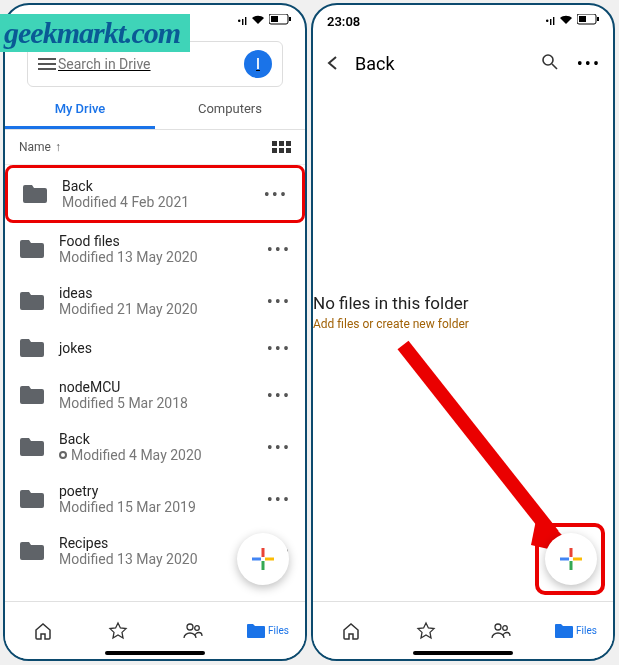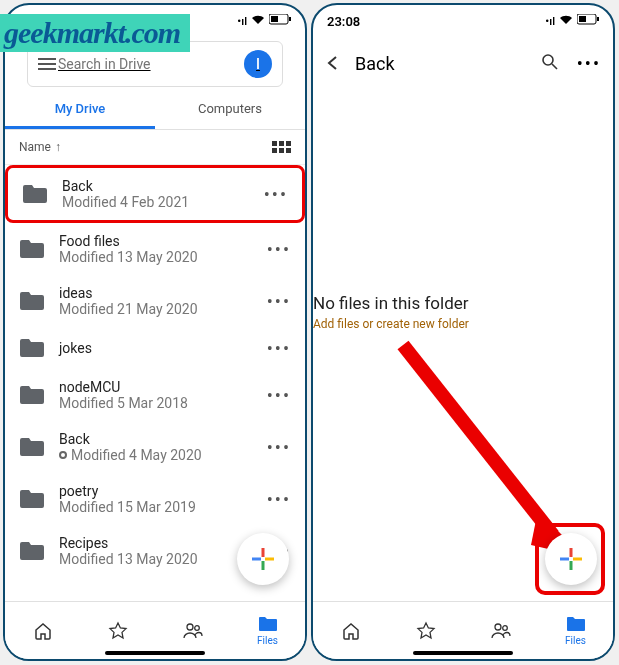--- a/index.html
+++ b/index.html
@@ -24,21 +24,21 @@
   .files { overflow-y:hidden; }
   .file { display:flex; align-items:center; padding:10px 14px; gap:14px; position:relative;}
   .folder-icon { width:26px; height:22px;}
   .folder-icon svg{display:block;}
   .file-info { flex:1; }
   .file-name { font-size:14px; color:#222;}
   .file-meta { font-size:14px; color:#777; display:flex; align-items:center; gap:4px;}
   .file-more { font-size:18px; color:#555; letter-spacing:2px;}
   .highlight-red { border:3px solid #ea0000; border-radius:8px;}
   .navbar { position:absolute; bottom:0; left:0; right:0; height:58px; border-top:1px solid #e0e0e0; background:#fff; display:flex; }
-  .nav-item { flex:1; display:flex; flex-direction:column; align-items:center; justify-content:center; font-size:10px; gap:2px; color:#555; cursor:pointer;}
+  .nav-item { flex:1; display:flex; flex-direction:row; align-items:center; justify-content:center; font-size:10px; gap:2px; color:#555; cursor:pointer;}
   .nav-item.active { color:#1a73e8; }
   .home-ind { position:absolute; bottom:4px; left:50%; transform:translateX(-50%); width:100px; height:4px; background:#000; border-radius:3px;}
   .fab { position:absolute; right:16px; bottom:74px; width:52px; height:52px; border-radius:50%; background:#fff; box-shadow:0 3px 10px rgba(0,0,0,.25); display:flex; align-items:center; justify-content:center; cursor:pointer;}
   .fab svg{display:block;}
   .fab-outline{ position:absolute; right:8px; bottom:64px; width:70px; height:72px; border:4px solid #ea0000; border-radius:10px; pointer-events:none;}
   .folder-header{ display:flex; align-items:center; padding:14px 12px; gap:14px;}
   .folder-header .back{ font-size:22px;}
   .folder-title{ font-size:18px; flex:1;}
   .hdr-icons{ display:flex; gap:18px; align-items:center; font-size:18px;}
   .empty { position:absolute; top:44%; left:0; right:0; text-align:left;}

